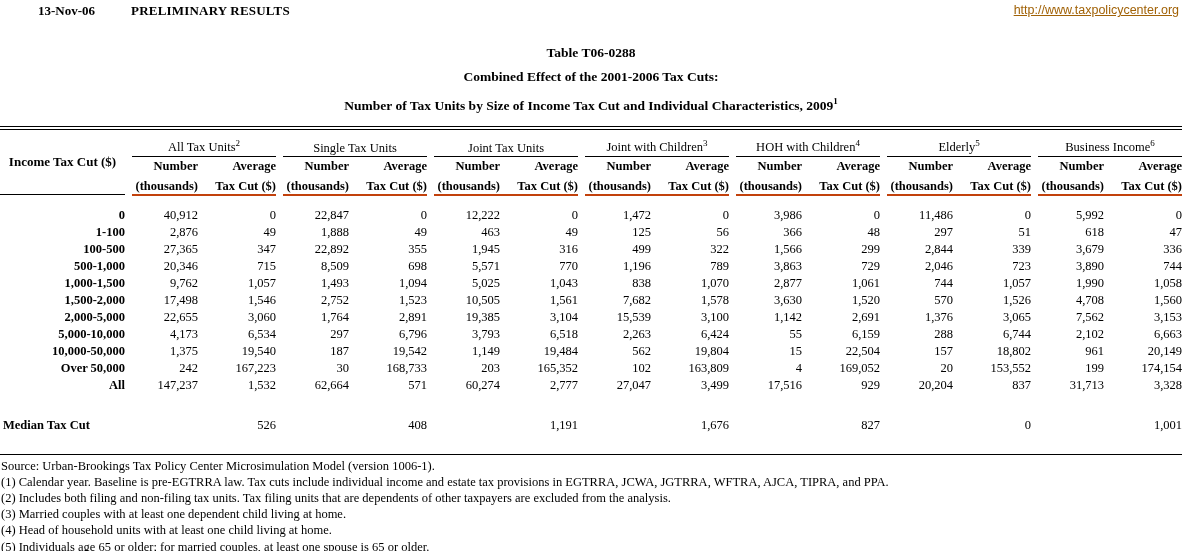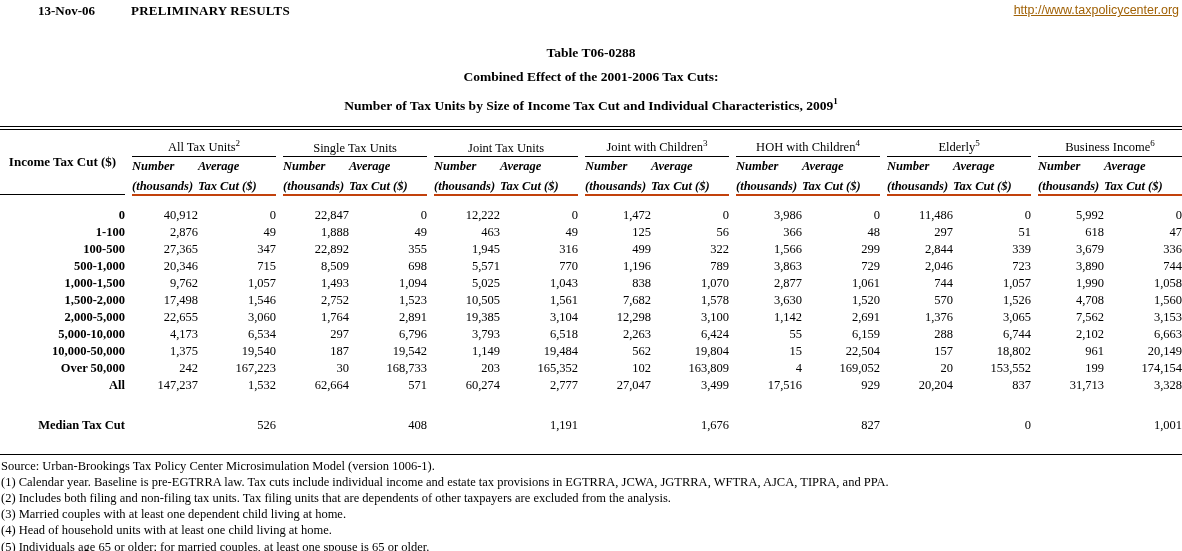--- a/index.html
+++ b/index.html
@@ -38,28 +38,28 @@
   th.lbl-head {
     font-weight:bold; font-size:13px; text-align:center;
     vertical-align:middle; border-bottom:1px solid #000;
   }
   th.group-head {
     font-weight:normal; text-align:center; vertical-align:bottom;
     height:26px; padding-bottom:1px;
     border-bottom:1px solid #000;
   }
   th.group-head sup { font-size:9px; }
-  th.sub { font-weight:bold; text-align:left; vertical-align:bottom; height:17px;font-style:italic; }
+  th.sub { font-weight:bold; text-align:right; vertical-align:bottom; height:17px; }
   th.sub-bot { height:20px; padding-bottom:3px; border-bottom:2px solid #c2410c; }
   td.pad-row { height:10px; }
   td.row-lbl {
     font-weight:bold; text-align:right; padding-right:24px;
     height:17px; vertical-align:bottom;
   }
-  td.row-lbl.median { text-align:right; padding-left:3px; padding-right:0;margin-top:8px; }
+  td.row-lbl.median { text-align:left; padding-left:3px; padding-right:0;margin-top:8px; }
   td.num, td.avg { text-align:right; padding-right:10px; height:17px; vertical-align:bottom; }
   td.spacer-cell { height:23px; }
   .rule-bottom { border-top:1.5px solid #000; margin-top:21px; }
   .footnotes {
     padding:3px 0 0 1px;
     font-size:12.5px; line-height:16.2px;
   }
 </style>
 </head>
 <body>
@@ -308,21 +308,21 @@
         <td></td>
         <td class="num">22,655</td>
         <td class="avg">3,060</td>
         <td></td>
         <td class="num">1,764</td>
         <td class="avg">2,891</td>
         <td></td>
         <td class="num">19,385</td>
         <td class="avg">3,104</td>
         <td></td>
-        <td class="num">12,298</td>
+        <td class="num">15,539</td>
         <td class="avg">3,100</td>
         <td></td>
         <td class="num">1,142</td>
         <td class="avg">2,691</td>
         <td></td>
         <td class="num">1,376</td>
         <td class="avg">3,065</td>
         <td></td>
         <td class="num">7,562</td>
         <td class="avg">3,153</td>

